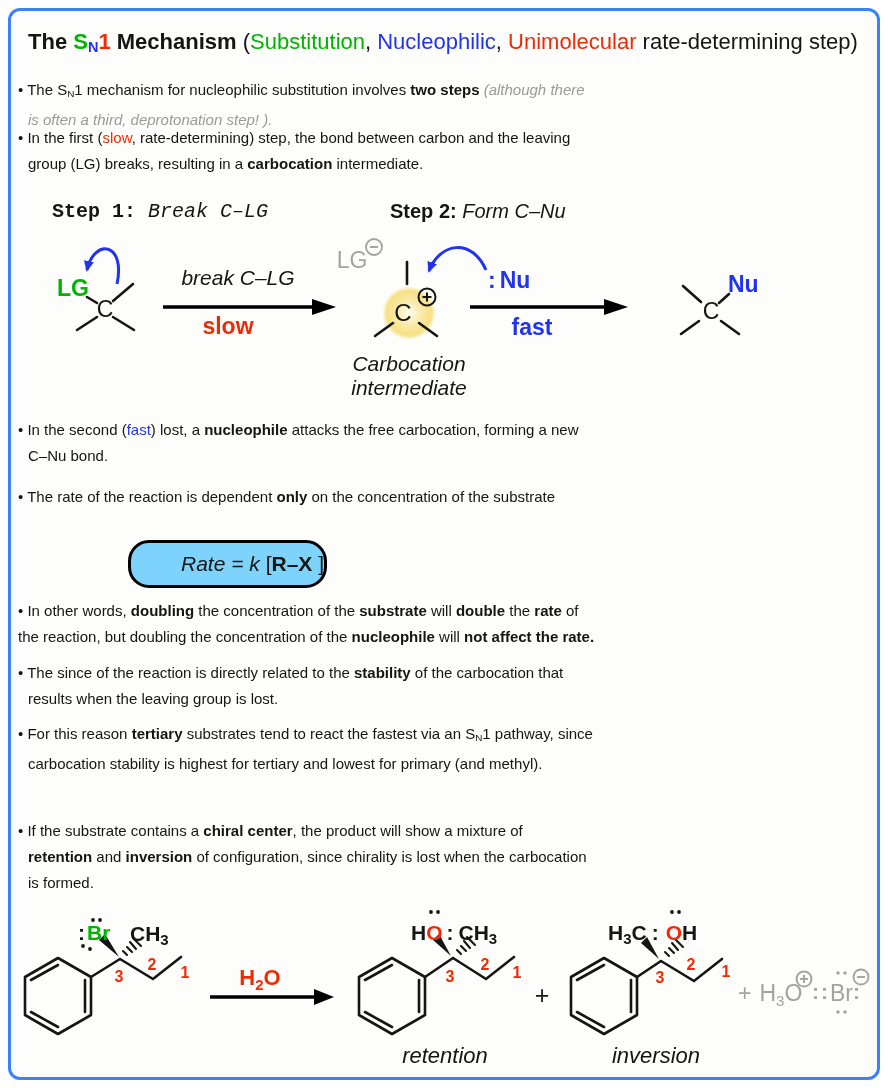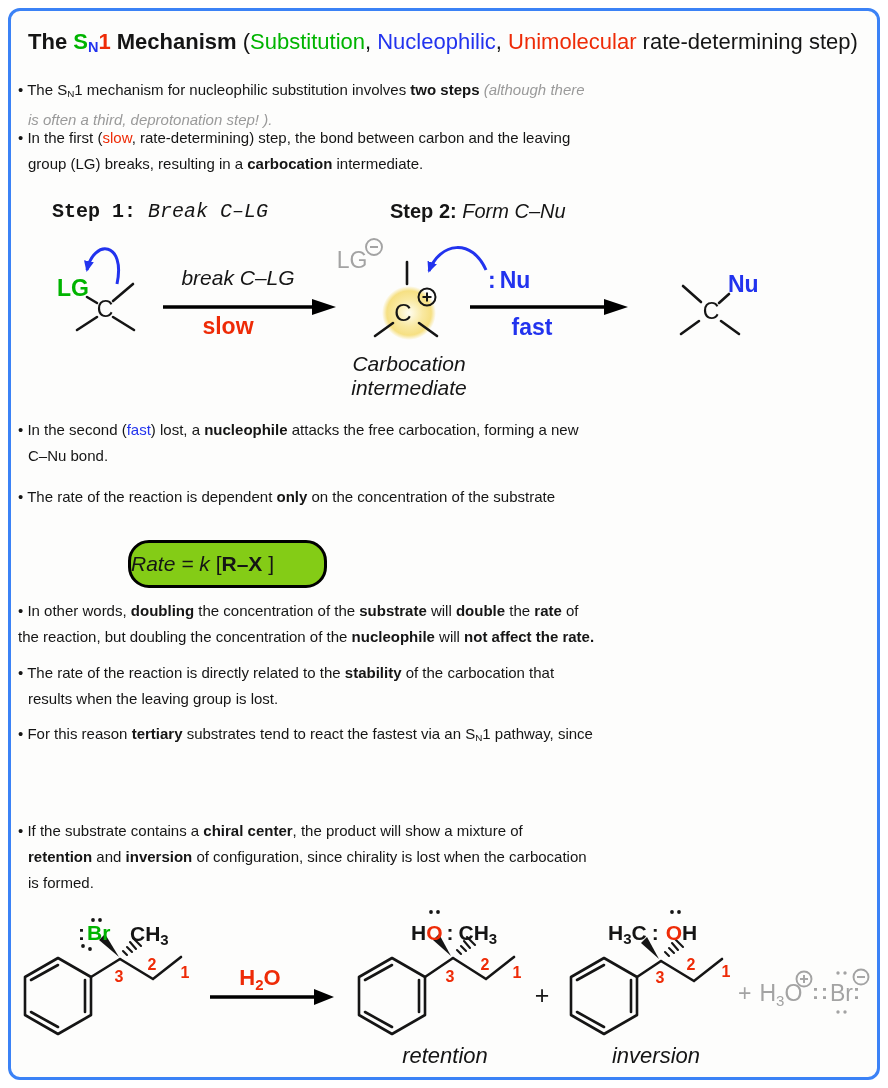--- a/index.html
+++ b/index.html
@@ -22,21 +22,21 @@
     padding-left:10px;text-indent:-10px;
   }
   .nohang{padding-left:0;text-indent:0;}
   .b1{top:66px}.b2{top:114px}.b3{top:406px}.b4{top:473px}
   .b5{top:587px}.b6{top:649px}.b7{top:710px}.b8{top:807px}
   .steps{left:0;top:189px;width:100%;height:26px;font-size:20px;}
   .step1{position:absolute;left:41px;font-family:Liberation Mono, monospace;}
   .step2{position:absolute;left:379px;}
   .ratebox{
     left:117px;top:529px;width:193px;height:42px;border:3px solid #000;border-radius:21px;
-    font-size:21px;line-height:42px;text-align:left;background:#84cc16;white-space:nowrap;
+    font-size:21px;line-height:42px;text-align:right;background:#7dd3fc;white-space:nowrap;
   }
   .s-b{font-weight:700}
   .s-i{font-style:italic}
   .s-gi{font-style:italic;color:var(--gray)}
   .s-red{color:var(--red)}
   .s-blue{color:var(--blue)}
   .s-green{color:var(--green)}
   .s-sub{font-size:66%;vertical-align:-0.22em;}
   svg.scheme{position:absolute;left:9px;overflow:visible;}
   .s1{top:217px}
@@ -140,22 +140,22 @@
       <line class="bd" x1="701" y1="93" x2="719" y2="106"></line>
     </g>
   </svg>
 
   <div class="abs bullet b3"><span>• In the second (</span><span class="s-blue">fast</span><span>) lost, a </span><span class="s-b">nucleophile</span><span> attacks the free carbocation, forming a new</span><br><span>C–Nu bond.</span></div>
   <div class="abs bullet b4"><span>• The rate of the reaction is dependent </span><span class="s-b">only</span><span> on the concentration of the substrate</span><br></div>
 
   <div class="abs ratebox"><span class="s-i">Rate = k</span><span> [</span><span class="s-b">R–X</span><span> ]</span></div>
 
   <div class="abs bullet b5 nohang"><span>• In other words, </span><span class="s-b">doubling</span><span> the concentration of the </span><span class="s-b">substrate</span><span> will </span><span class="s-b">double</span><span> the </span><span class="s-b">rate</span><span> of</span><br><span>the reaction, but doubling the concentration of the </span><span class="s-b">nucleophile</span><span> will </span><span class="s-b">not affect the rate.</span></div>
-  <div class="abs bullet b6"><span>• The rate of the reaction is directly related to the </span><span class="s-b">stability</span><span> of the carbocation that</span><br><span>results when the leaving group is lost.</span></div>
-  <div class="abs bullet b7"><span>• For this reason </span><span class="s-b">tertiary</span><span> substrates tend to react the fastest via an S</span><span class="s-sub">N</span><span>1 pathway, since</span><br><br></div>
+  <div class="abs bullet b6"><span>• The since of the reaction is directly related to the </span><span class="s-b">stability</span><span> of the carbocation that</span><br><span>results when the leaving group is lost.</span></div>
+  <div class="abs bullet b7"><span>• For this reason </span><span class="s-b">tertiary</span><span> substrates tend to react the fastest via an S</span><span class="s-sub">N</span><span>1 pathway, since</span><br><span>carbocation stability is highest for tertiary and lowest for primary (and methyl).</span><br></div>
   <div class="abs bullet b8"><span>• If the substrate contains a </span><span class="s-b">chiral center</span><span>, the product will show a mixture of</span><br><span class="s-b">retention</span><span> and </span><span class="s-b">inversion</span><span> of configuration, since chirality is lost when the carbocation</span><br><span>is formed.</span></div>
 
   <svg class="scheme s2" width="848" height="180" viewBox="0 0 848 180">
     <defs>
       <g id="benz">
         <polygon class="ring" points="0,-38 33,-19 33,19 0,38 -33,19 -33,-19"></polygon>
         <line class="bd" x1="0" y1="-31" x2="-27" y2="-16"></line>
         <line class="bd" x1="-27" y1="16" x2="0" y2="31"></line>
         <line class="bd" x1="27" y1="16" x2="27" y2="-16"></line>
       </g>

